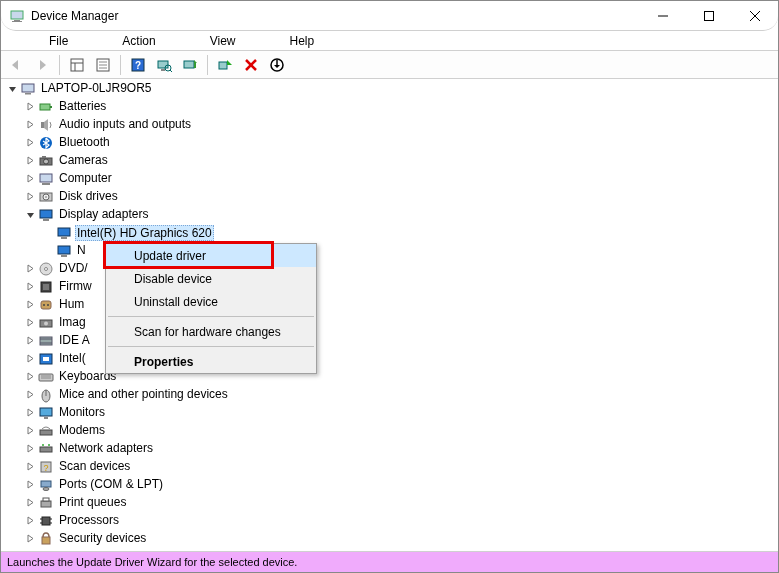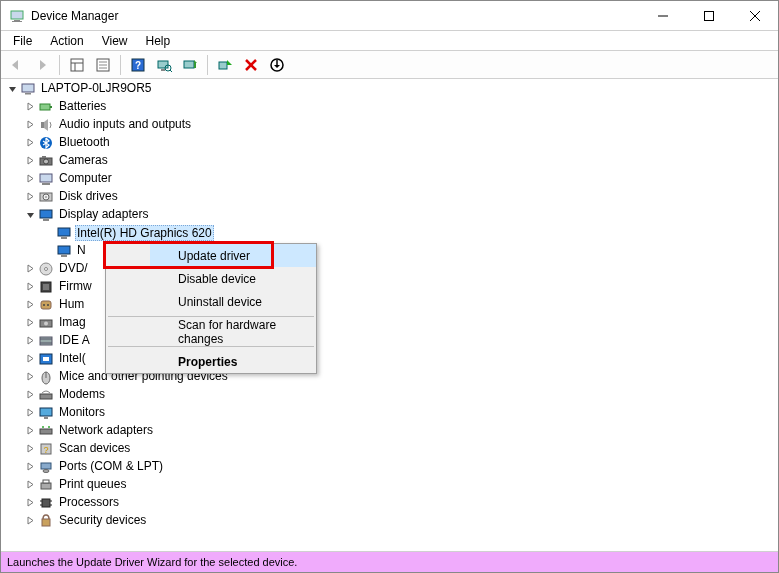--- a/index.html
+++ b/index.html
@@ -1,41 +1,41 @@
 <!DOCTYPE html>
 <html><head>
 <meta charset="utf-8">
 <style>
   * { box-sizing: border-box; }
   html, body { margin:0; padding:0; font-family: "Segoe UI", Tahoma, sans-serif; font-size:12px; color:#000; }
   .window { width:779px; height:573px; border:1px solid #888; background:#fff; display:flex; flex-direction:column; position:relative; }
-  .titlebar { height:30px; display:flex; align-items:center; padding:0 0 0 8px; border-bottom:1px solid #d0d0d0; }
+  .titlebar { height:30px; display:flex; align-items:center; padding:0 0 0 8px; border-bottom:1px solid #d0d0d0;border-radius:15px; }
   .titlebar .ticon { width:16px; height:16px; display:flex; align-items:center; justify-content:center; }
   .titlebar .title { margin-left:6px; font-size:12px; flex:1; }
   .winbtns { display:flex; height:100%; }
   .winbtn { width:46px; height:100%; display:flex; align-items:center; justify-content:center; font-family: "Segoe UI Symbol", sans-serif; font-size:11px; }
   .menubar { height:20px; display:flex; align-items:center; padding:0 4px; gap:2px; border-bottom:1px solid #d0d0d0; }
-  .menuitem { padding:1px 8px; }
+  .menuitem { padding:1px 8px;margin-left:36px; }
   .toolbar { height:28px; display:flex; align-items:center; padding:0 4px; gap:4px; border-bottom:1px solid #d0d0d0; background:#fdfdfd; }
   .tbtn { width:22px; height:22px; display:flex; align-items:center; justify-content:center; border:1px solid transparent; }
   .tbtn.disabled { opacity:.4; }
   .sep { width:1px; height:20px; background:#ccc; margin:0 2px; }
   .treepane { flex:1; overflow:hidden; display:flex; position:relative; border-bottom:1px solid #d0d0d0; }
   .tree { flex:1; overflow-y:scroll; padding:2px 0 2px 4px; }
   .statusbar { height:20px; padding:2px 6px; font-size:11px; background:#f0abfc; display:flex; align-items:center; }
   .row { display:flex; align-items:flex-start; height:18px; white-space:nowrap; }
   .indent { display:inline-block; }
   .expander { width:14px; height:14px; display:flex; align-items:center; justify-content:center; color:#666; font-size:9px; font-family: Arial; }
   .expander.none { visibility:hidden; }
   .devicon { width:16px; height:16px; margin:0 3px 0 1px; display:flex; align-items:center; justify-content:center; }
   .label { padding:0 2px; }
   .row.state-selected .label { background:#cde8ff; border:1px dotted #7aa7d8; padding:0 1px; }
   
   .ctx { position:absolute; background:#f0f0f0; border:1px solid #a0a0a0; box-shadow:2px 2px 4px rgba(0,0,0,.25); font-size:12px; }
-  .ctx .cmitem { height:23px; display:flex; align-items:center; padding:0 20px 0 28px;margin-left:44px; }
+  .ctx .cmitem { height:23px; display:flex; align-items:center; padding:0 20px 0 28px; }
   .ctx .cmitem.highlight { background:#cde8ff; }
   .ctx .cmitem.bold { font-weight:bold; }
   .ctx .csep { height:1px; margin:3px 2px; background:#c0c0c0; }
   .ctx .hlborder { position:absolute; border:3px solid #e70000; pointer-events:none; }
   
   svg { display:block; }
 </style>
 </head>
 <body>
 
@@ -392,55 +392,71 @@
         </div>
         <div class="row">
           <span class="indent" style="width: 18px;"></span>
           <span class="expander ">
             <svg width="9" height="9">
               <path d="M2 1 L7 4.5 L2 8 Z" fill="none" stroke="#777"></path>
             </svg>
           </span>
           <span class="devicon">
             <svg width="16" height="16" viewBox="0 0 16 16">
+              <rect x="1" y="5" width="14" height="7" rx="1" fill="#ccc" stroke="#666"></rect>
+              <line x1="3" y1="7" x2="13" y2="7" stroke="#888"></line>
+              <line x1="3" y1="9" x2="13" y2="9" stroke="#888"></line>
+            </svg>
+          </span>
+          <span class="label">Keyboards</span>
+        </div>
+        <div class="row">
+          <span class="indent" style="width: 18px;"></span>
+          <span class="expander ">
+            <svg width="9" height="9">
+              <path d="M2 1 L7 4.5 L2 8 Z" fill="none" stroke="#777"></path>
+            </svg>
+          </span>
+          <span class="devicon">
+            <svg width="16" height="16" viewBox="0 0 16 16">
               <ellipse cx="8" cy="9" rx="4" ry="6" fill="#ccc" stroke="#666"></ellipse>
               <line x1="8" y1="3" x2="8" y2="9" stroke="#666"></line>
             </svg>
           </span>
           <span class="label">Mice and other pointing devices</span>
         </div>
         <div class="row">
           <span class="indent" style="width: 18px;"></span>
           <span class="expander ">
             <svg width="9" height="9">
               <path d="M2 1 L7 4.5 L2 8 Z" fill="none" stroke="#777"></path>
             </svg>
           </span>
           <span class="devicon">
             <svg width="16" height="16" viewBox="0 0 16 16">
+              <rect x="2" y="3" width="12" height="8" fill="#5ad" stroke="#135"></rect>
+              <rect x="6" y="12" width="4" height="2" fill="#888"></rect>
+            </svg>
+          </span>
+          <span class="label">Monitors</span>
+        </div>
+        <div class="row">
+          <span class="indent" style="width: 18px;"></span>
+          <span class="expander ">
+            <svg width="9" height="9">
+              <path d="M2 1 L7 4.5 L2 8 Z" fill="none" stroke="#777"></path>
+            </svg>
+          </span>
+          <span class="devicon">
+            <svg width="16" height="16" viewBox="0 0 16 16">
               <rect x="2" y="7" width="12" height="5" fill="#888" stroke="#444"></rect>
               <path d="M4 6 Q8 2 12 6" fill="none" stroke="#888"></path>
             </svg>
           </span>
           <span class="label">Modems</span>
-        </div>
-        <div class="row">
-          <span class="indent" style="width: 18px;"></span>
-          <span class="expander ">
-            <svg width="9" height="9">
-              <path d="M2 1 L7 4.5 L2 8 Z" fill="none" stroke="#777"></path>
-            </svg>
-          </span>
-          <span class="devicon">
-            <svg width="16" height="16" viewBox="0 0 16 16">
-              <rect x="2" y="3" width="12" height="8" fill="#5ad" stroke="#135"></rect>
-              <rect x="6" y="12" width="4" height="2" fill="#888"></rect>
-            </svg>
-          </span>
-          <span class="label">Monitors</span>
         </div>
         <div class="row">
           <span class="indent" style="width: 18px;"></span>
           <span class="expander ">
             <svg width="9" height="9">
               <path d="M2 1 L7 4.5 L2 8 Z" fill="none" stroke="#777"></path>
             </svg>
           </span>
           <span class="devicon">
             <svg width="16" height="16" viewBox="0 0 16 16">

